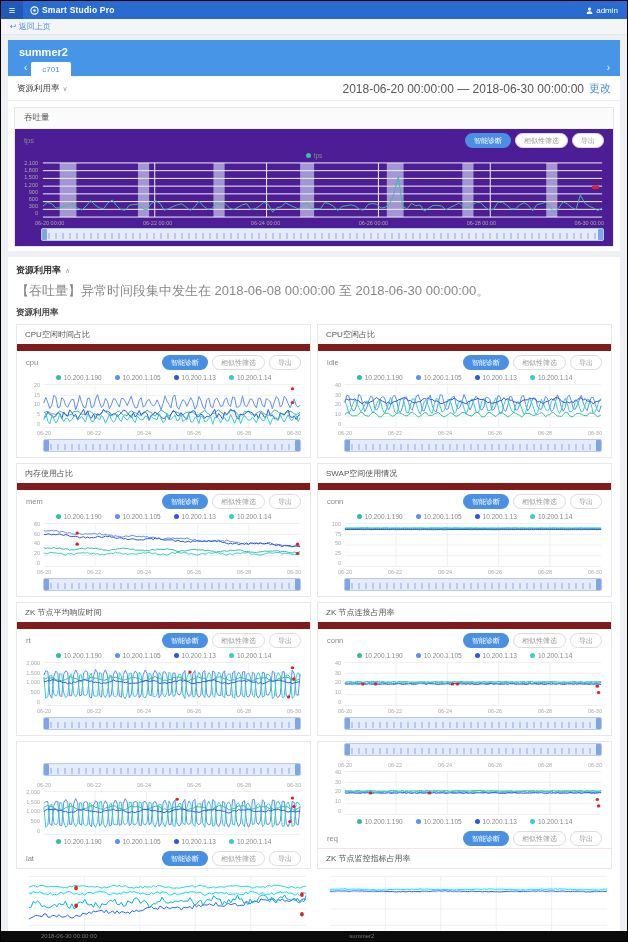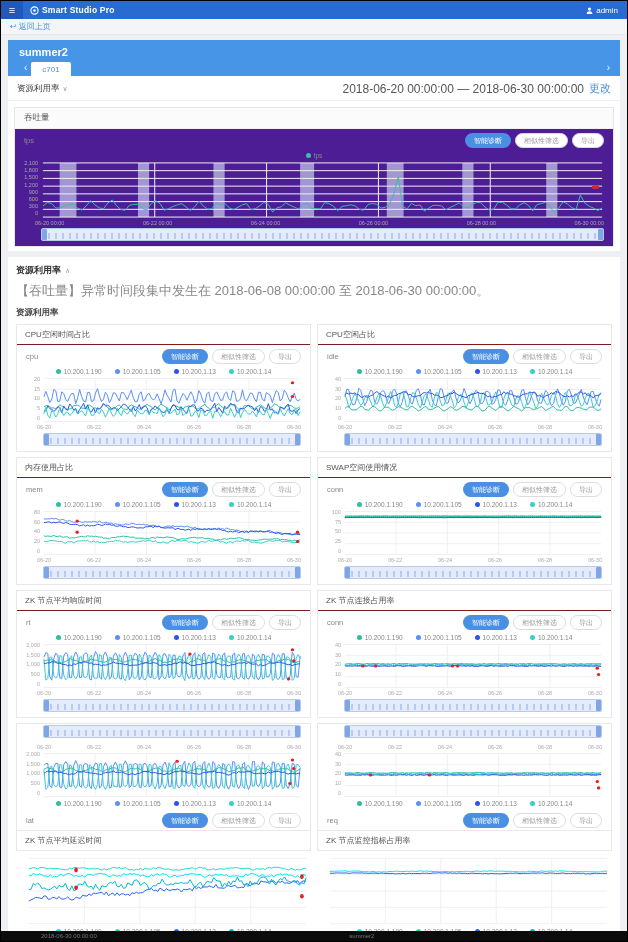--- a/index.html
+++ b/index.html
@@ -54,21 +54,21 @@
   .dz-l{left:0;} .dz-r{right:0;}
   
   .lower{background:#fff;margin:6px 7px 0;padding:7px 8px 8px;}
   .diag-title{font-size:9px;color:#333;font-weight:bold;display:flex;align-items:center;gap:4px;}
   .diag-caret{color:#999;font-weight:normal;font-size:7px;cursor:pointer;}
   .diag-note{font-size:13px;color:#888;margin:5px 0 7px;}
   .diag-sub{font-size:8.5px;color:#444;font-weight:bold;margin-bottom:5px;}
   
   .grid{display:grid;grid-template-columns:1fr 1fr;gap:5px 6px;}
   .card{border:1px solid #e7e8ec;background:#fff;display:flex;flex-direction:column;}
-  .card .card-title{font-size:8px;color:#555;padding:4px 8px;border-bottom:1px solid #7f1d1d;}
+  .card .card-title{font-size:8px;color:#555;padding:4px 8px;border-bottom:7px solid #7f1d1d;}
   .card.flipped{flex-direction:column-reverse;}
   .card.flipped .card-title{border-bottom:none;border-top:1px solid #f5e3ec;}
   .card.light{border:none;}
   .card.light .btn-primary{background:#17d7e8;color:#fff;}
   .card.light .btn-ghost{border-color:transparent;color:#c0c4c8;background:transparent;}
   .card.light .svg-host svg{height:70px;}
   .card.light .chart-wrap{padding-left:10px;margin-right:4px;}
   
   .footer{position:absolute;left:0;right:0;bottom:0;height:10px;background:#0b0b0b;display:flex;align-items:center;color:#777;font-size:6px;}
   .footer-left{margin-left:40px;}
@@ -618,21 +618,20 @@
             <span>06-28</span>
             <span>06-30</span>
           </div>
     <div class="dz">
             <span class="dz-h dz-l"></span>
             <span class="dz-h dz-r"></span>
           </div>
   </div>
 
   <div class="card flipped">
-    <div class="card-title">ZK 节点平均延迟时间</div>
     <div class="card-toolbar">
       <span class="metric">lat</span>
       <span class="btns">
         <button class="btn btn-primary">智能诊断</button>
         <button class="btn btn-ghost">相似性筛选</button>
         <button class="btn btn-ghost">导出</button>
       </span>
     </div>
     <div class="legend">
             <span class="leg-item">

